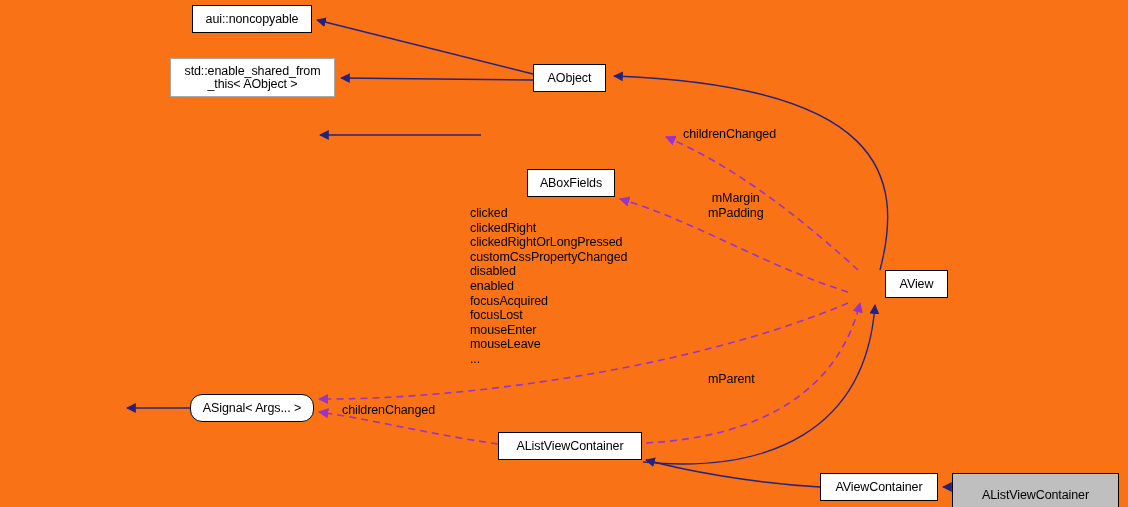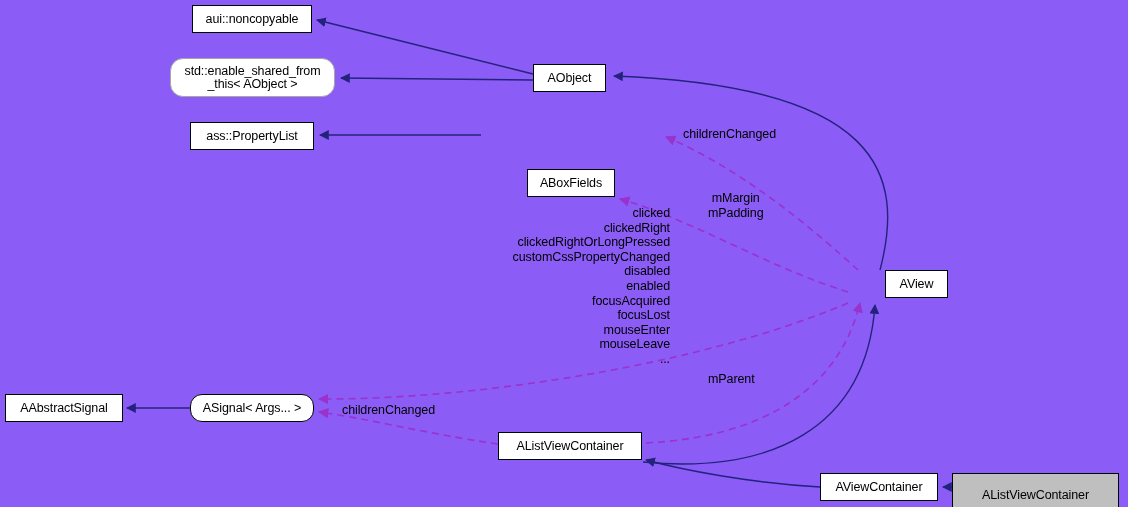--- a/index.html
+++ b/index.html
@@ -8,21 +8,21 @@
     padding: 0;
     background: #ffffff;
   }
   body {
     font-family: "Liberation Sans", sans-serif;
   }
   #diagram-root {
     position: relative;
     width: 1128px;
     height: 507px;
-    background: #8b5cf6;
+    background: #f97316;
     overflow: hidden;
   }
   #edge-layer {
     position: absolute;
     left: 0;
     top: 0;
     width: 1128px;
     height: 507px;
     pointer-events: none;
   }
@@ -37,21 +37,20 @@
     font-size: 12.5px;
     line-height: 13px;
     color: #000000;
     background: #ffffff;
     border: 1px solid #000000;
     white-space: pre-line;
     letter-spacing: -0.1px;
   }
   .uml-node.faded {
     border-color: #a8a8a8;
-    border-radius: 13px;
   }
   .uml-node.highlight {
     background: #bfbfbf;
     border-color: #000000;
   }
   .edge-label {
     position: absolute;
     font-family: "Liberation Sans", sans-serif;
     font-size: 12.5px;
     line-height: 14.6px;
@@ -60,21 +59,21 @@
     text-align: center;
     letter-spacing: -0.1px;
   }
   .signal-list {
     position: absolute;
     font-family: "Liberation Sans", sans-serif;
     font-size: 12.5px;
     line-height: 14.6px;
     color: #000000;
     white-space: pre-line;
-    text-align: right;
+    text-align: left;
     letter-spacing: -0.1px;
   }
 </style>
 </head>
 <body>
 
 <div id="diagram-root">
 
   <svg id="edge-layer" viewBox="0 0 1128 507" width="1128" height="507" xmlns="http://www.w3.org/2000/svg">
     <defs>
@@ -117,30 +116,28 @@
 
       <path d="M 646,443 C 760,437 838,392 860,303" fill="none" stroke="#9a32cd" stroke-width="1.6" stroke-dasharray="7,5" marker-end="url(#arrow-usage)"></path>
     </g>
   </svg>
 
   <div class="uml-node" style="left:192px; top:5px;   width:120px; height:28px;">aui::noncopyable</div>
 
   <div class="uml-node faded" style="left:170px; top:58px;  width:165px; height:39px;">std::enable_shared_from
 _this&lt; AObject &gt;</div>
 
-  <div class="uml-node" style="left:190px; top:122px; width:124px; height:28px;">ass::PropertyList</div>
 
   <div class="uml-node" style="left:533px; top:64px;  width:73px;  height:28px;">AObject</div>
 
 
   <div class="uml-node" style="left:527px; top:169px; width:88px;  height:28px;">ABoxFields</div>
 
   <div class="uml-node" style="left:847px; top:270px; width:63px;  height:28px;margin-left:38px;">AView</div>
 
-  <div class="uml-node" style="left:5px;   top:394px; width:118px; height:28px;">AAbstractSignal</div>
 
   <div class="uml-node" style="left:190px; top:394px; width:124px; height:28px;border-radius:12px;">ASignal&lt; Args... &gt;</div>
 
   <div class="uml-node" style="left:498px; top:432px; width:144px; height:28px;">AListViewContainer</div>
 
   <div class="uml-node" style="left:820px; top:473px; width:118px; height:28px;text-align:right;">AViewContainer</div>
 
   <div class="uml-node highlight" style="left:952px; top:473px; width:167px; height:44px;">AListViewContainer</div>
 
   <div class="edge-label" style="left:683px; top:127px;">childrenChanged</div>

